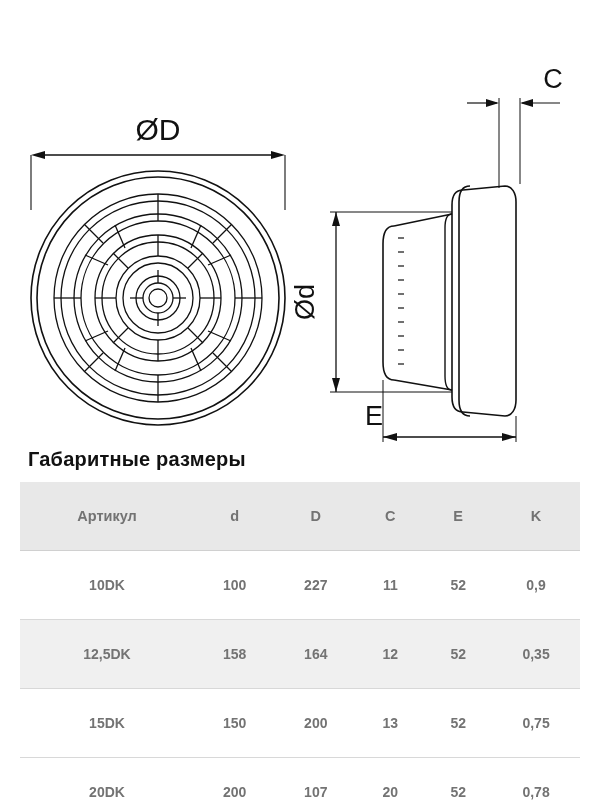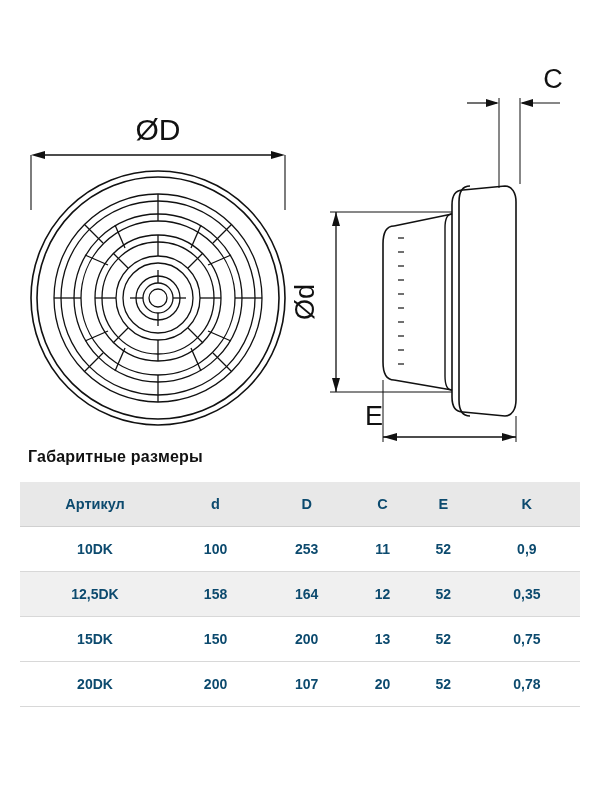--- a/index.html
+++ b/index.html
@@ -24,40 +24,40 @@
     position: absolute;
     left: 0;
     top: 0;
     width: 600px;
     height: 460px;
   }
   .table-title {
     position: absolute;
     left: 28px;
     top: 448px;
-    font-size: 16px;
+    font-size: 20px;
     font-weight: bold;
     letter-spacing: 0.2px;
     color: #111;
   }
   table.dims {
     position: absolute;
     left: 20px;
     top: 482px;
     width: 560px;
     border-collapse: collapse;
     font-size: 14px;
   }
   table.dims th,
   table.dims td {
     text-align: center;
-    padding: 0;
+    padding: 12px;
     height: 44px;
     font-weight: bold;
-    color: #0c4a6e;
+    color: #737373;
     border-bottom: 1px solid #d8d8d8;
   }
   table.dims thead th {
     background: #e8e8e8;
     font-size: 14.5px;
     border-bottom: 1px solid #d0d0d0;
   }
   table.dims tbody tr.alt td {
     background: #f0f0f0;
     text-align: center;
@@ -216,21 +216,21 @@
         <th>D</th>
         <th>C</th>
         <th>E</th>
         <th>K</th>
       </tr>
     </thead>
     <tbody>
       <tr>
         <td class="col-art">10DK</td>
         <td>100</td>
-        <td>253</td>
+        <td>227</td>
         <td>11</td>
         <td>52</td>
         <td>0,9</td>
       </tr>
       <tr class="alt">
         <td class="col-art">12,5DK</td>
         <td>158</td>
         <td>164</td>
         <td>12</td>
         <td>52</td>

